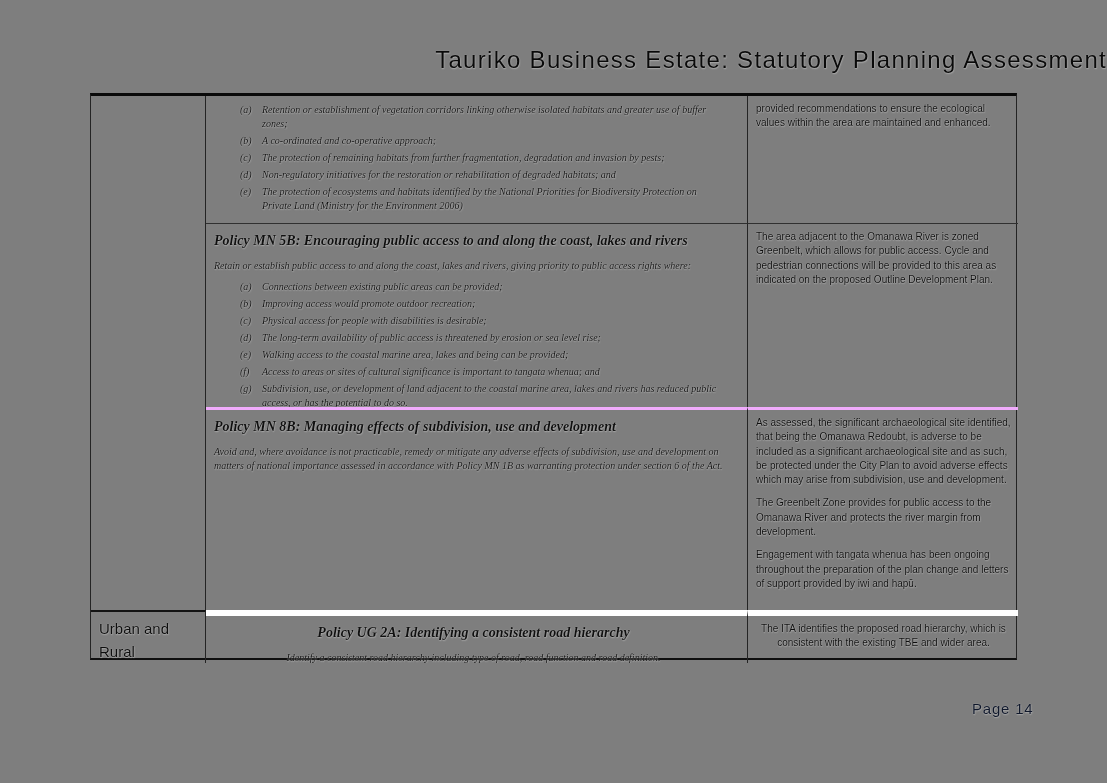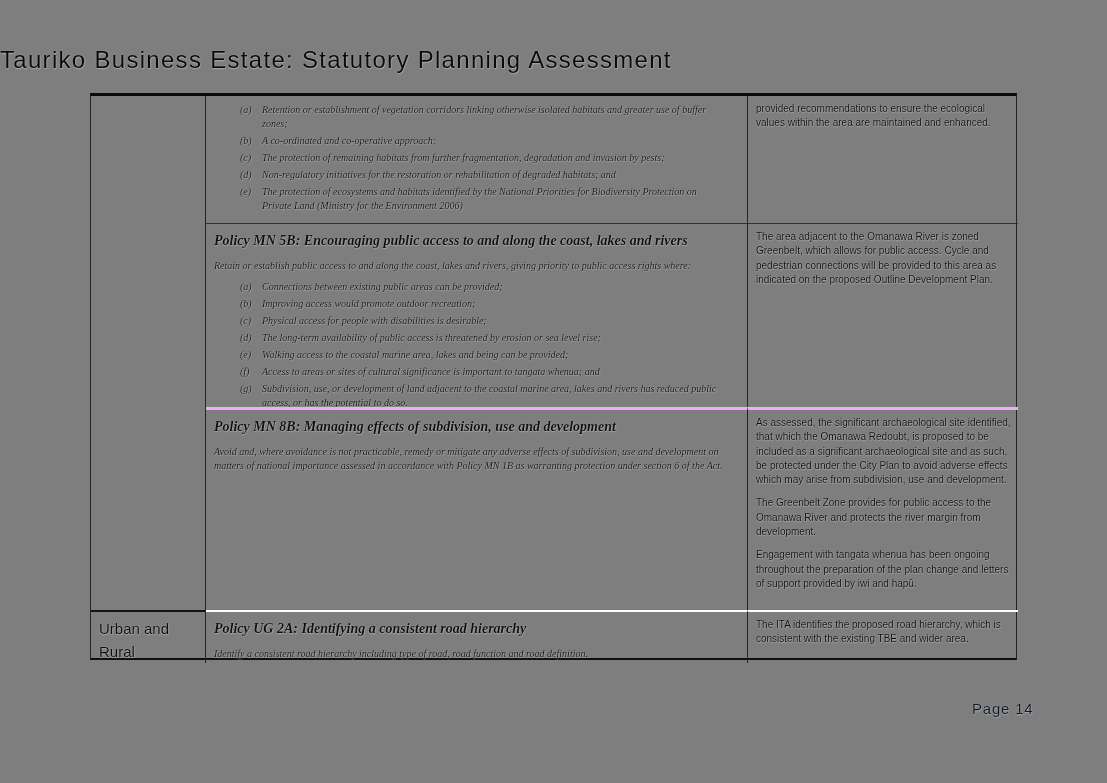--- a/index.html
+++ b/index.html
@@ -6,21 +6,21 @@
   body {
     width:1107px; height:783px; position:relative; overflow:hidden;
     background:#7e7e7e;
     font-family:"Liberation Sans", sans-serif;
     -webkit-font-smoothing:antialiased;
   }
   .halo { text-shadow: 0 0 1px rgba(255,255,255,.5), 0.5px 0.5px 1.5px rgba(240,240,240,.35); }
 
   .title {
     position:absolute; top:46px; left:0; width:100%;
-    text-align:left; font-size:24px; letter-spacing:1.3px;
+    text-align:right; font-size:24px; letter-spacing:1.3px;
     color:#0a0a0a; font-weight:normal;
   }
 
   .page-num {
     position:absolute; top:700px; left:972px;
     font-size:15px; letter-spacing:.8px; color:#0f172a;
   }
 
   .doc-table {
     position:absolute; left:90px; top:93px; width:927px; height:567px;
@@ -33,21 +33,21 @@
   .cell { box-sizing:border-box; overflow:hidden; }
 
   .cat-span { grid-column:1; grid-row:1/4; border-right:1px solid #242424; }
   .cat-r4   { grid-column:1; grid-row:4;   border-right:1px solid #242424;
               border-top:2px solid #141414; padding:6px 8px; }
   .col2 { grid-column:2; border-right:1px solid #242424; padding:6px 14px 4px 8px; }
   .col3 { grid-column:3; padding:6px 7px 4px 8px; }
   .r1 { grid-row:1; }
   .r2 { grid-row:2; border-top:1px solid #303030; }
   .r3 { grid-row:3; border-top:3px solid #f0abfc; }
-  .r4 { grid-row:4; border-top:2px solid #ffffff; }
+  .r4 { grid-row:4; border-top:6px solid #ffffff;text-align:center; }
 
   .policy { font-family:"Liberation Serif", serif; font-style:italic;
             font-size:10px; line-height:1.4; color:#101010; }
   .p-head  { font-weight:bold; font-size:14px; margin:1px 0 8px 0; }
   .p-intro { margin:0 0 7px 0; }
   .p-list  { margin:1px 0 0 0; }
   .p-item  { display:flex; margin:0 0 3px 0; padding-left:26px; }
   .p-item .lbl { flex:0 0 22px; }
   .p-item .txt { flex:1; max-width:462px; }
 
@@ -130,21 +130,21 @@
   </div>
   <div class="cell col3 r2 assess halo">
     <p>The area adjacent to the Omanawa River is zoned Greenbelt, which allows for public access. Cycle and pedestrian connections will be provided to this area as indicated on the proposed Outline Development Plan.</p>
   </div>
 
   <div class="cell col2 r3 policy halo">
     <p class="p-head">Policy MN 8B: Managing effects of subdivision, use and development</p>
     <p class="p-intro">Avoid and, where avoidance is not practicable, remedy or mitigate any adverse effects of subdivision, use and development on matters of national importance assessed in accordance with Policy MN 1B as warranting protection under section 6 of the Act.</p>
   </div>
   <div class="cell col3 r3 assess halo">
-    <p>As assessed, the significant archaeological site identified, that which the Omanawa Redoubt, is proposed to be included as a significant archaeological site and as such, be protected under the City Plan to avoid adverse effects which may arise from subdivision, use and development.</p>
+    <p>As assessed, the significant archaeological site identified, that being the Omanawa Redoubt, is adverse to be included as a significant archaeological site and as such, be protected under the City Plan to avoid adverse effects which may arise from subdivision, use and development.</p>
     <p>The Greenbelt Zone provides for public access to the Omanawa River and protects the river margin from development.</p>
     <p>Engagement with tangata whenua has been ongoing throughout the preparation of the plan change and letters of support provided by iwi and hapū.</p>
   </div>
 
   <div class="cell cat-r4">
     <div class="cat-label halo">Urban and Rural Growth Management</div>
   </div>
   <div class="cell col2 r4 policy halo">
     <p class="p-head">Policy UG 2A: Identifying a consistent road hierarchy</p>
     <p class="p-intro">Identify a consistent road hierarchy including type of road, road function and road definition.</p>

